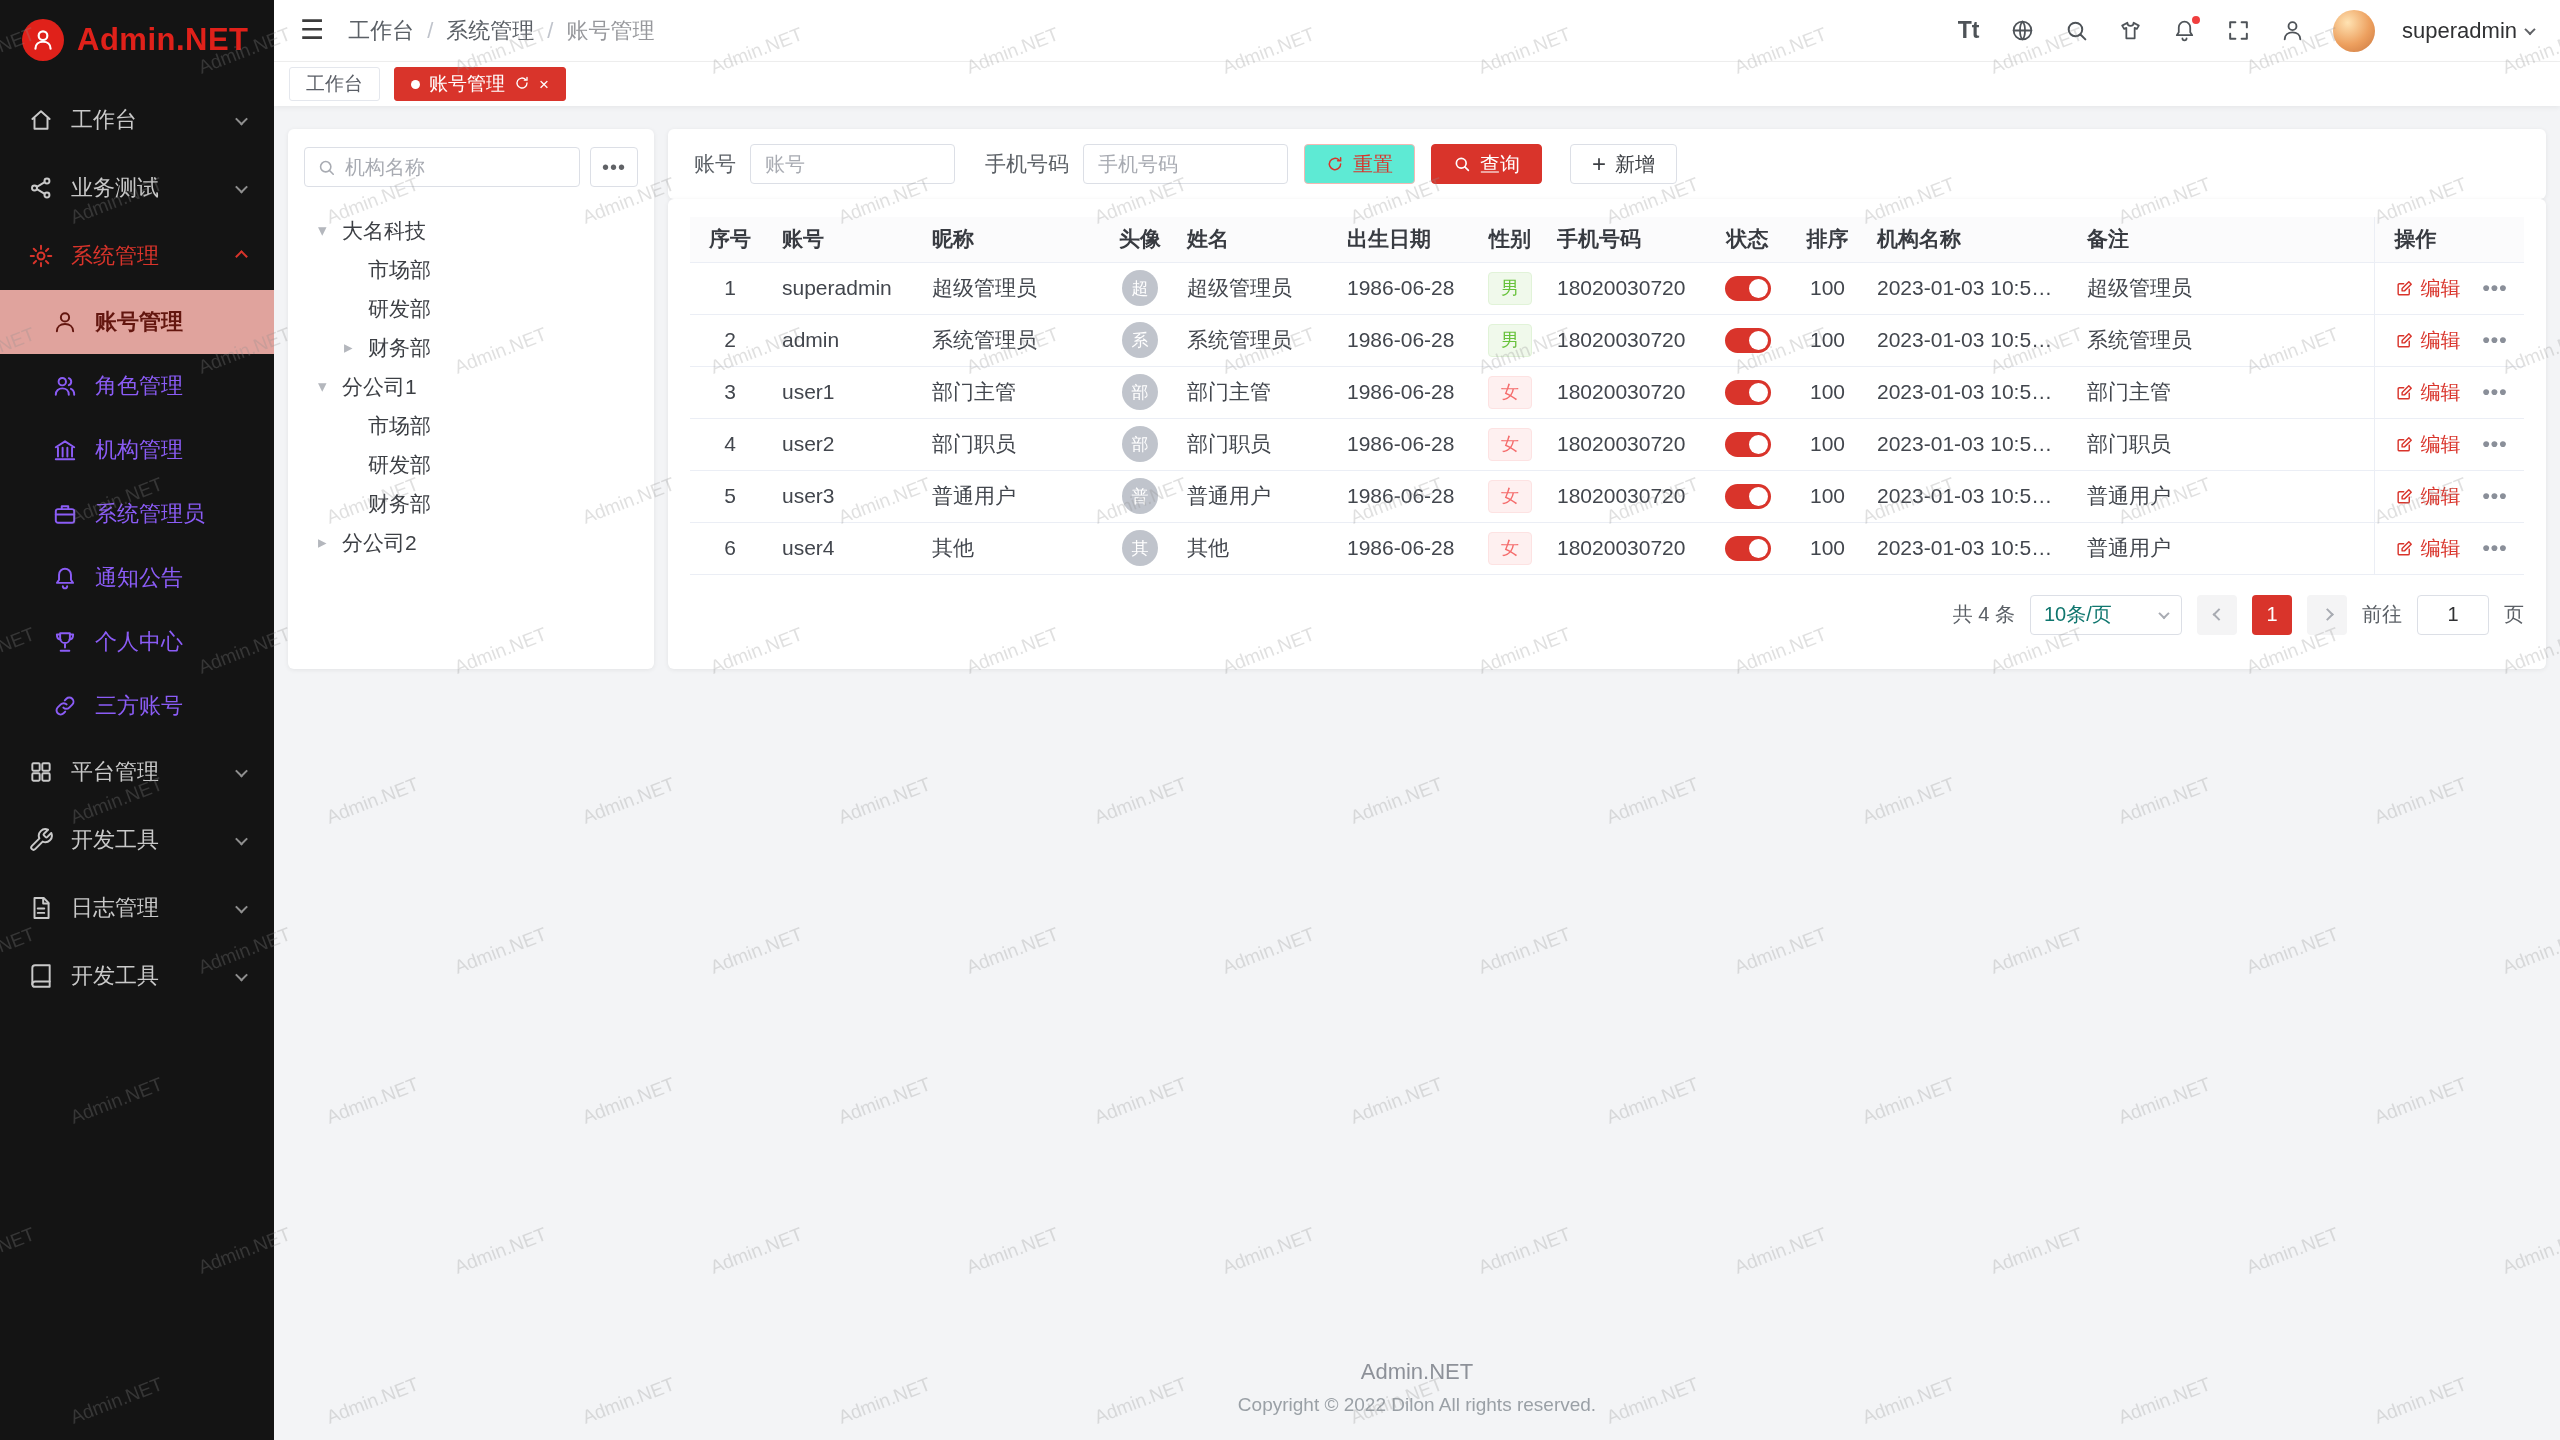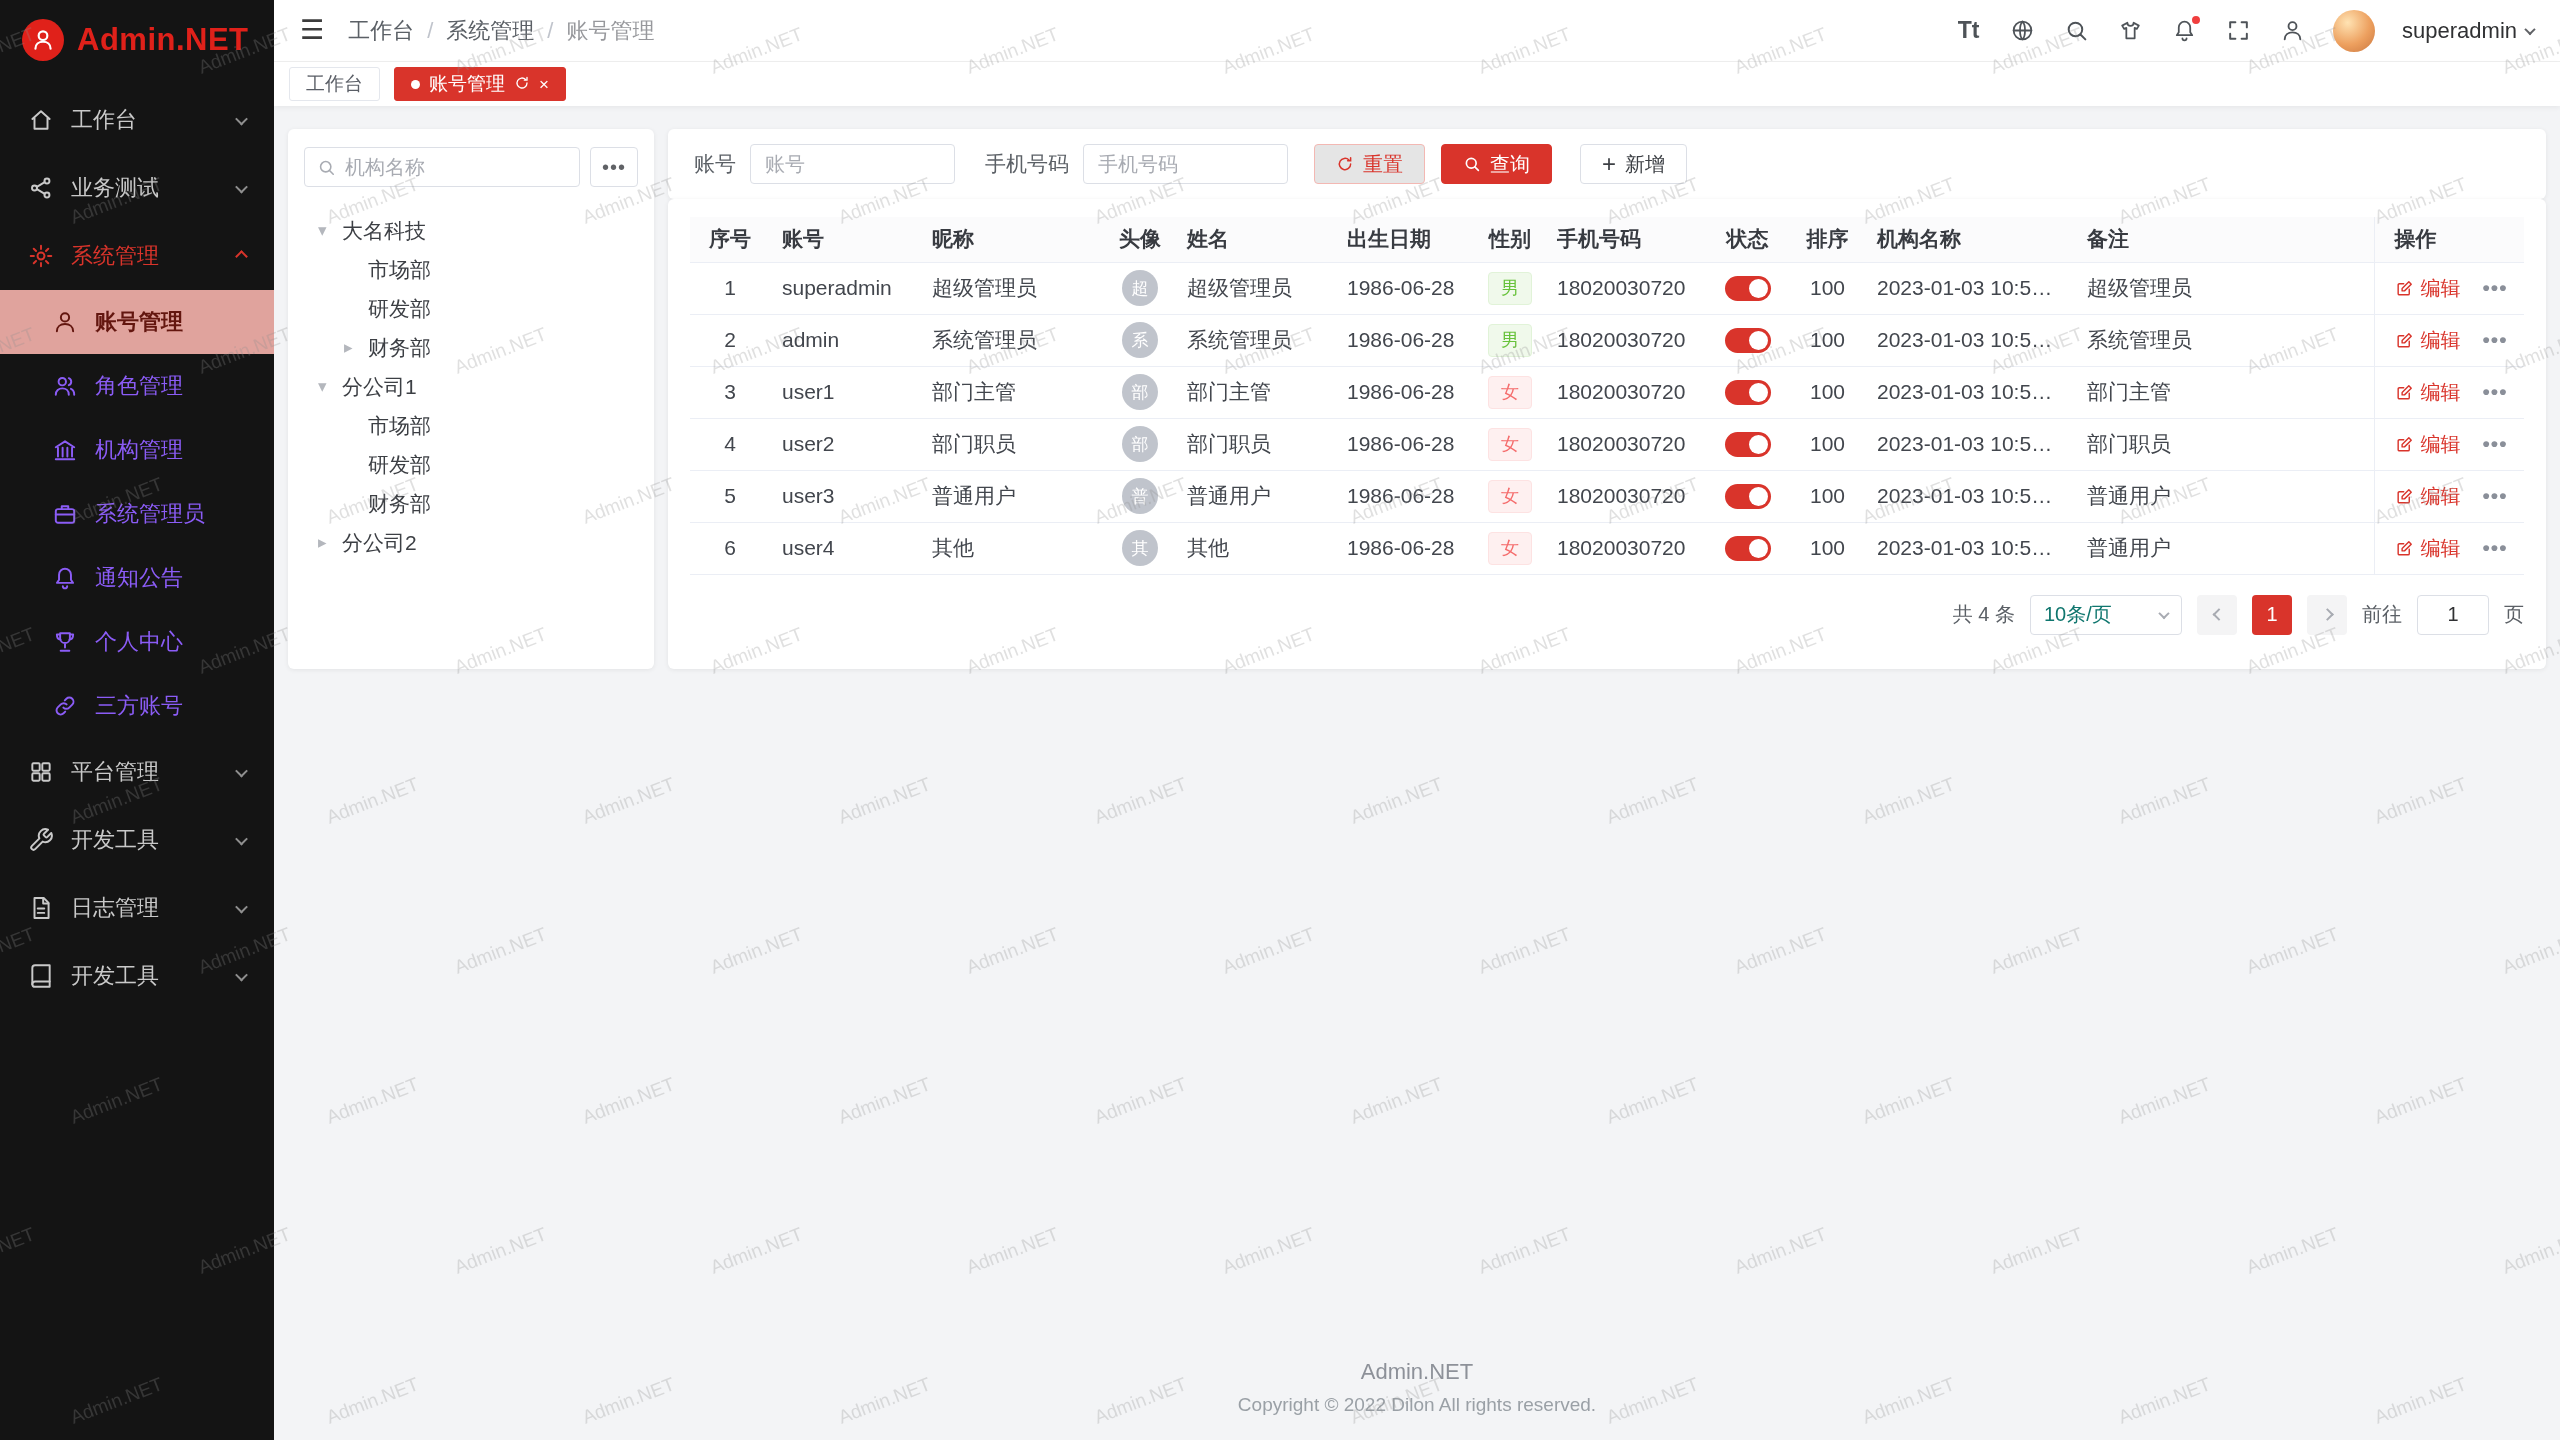--- a/index.html
+++ b/index.html
@@ -76,21 +76,21 @@
   .tree-node.lvl1{padding-left:64px}
   .tree-node.lvl1.has-caret{padding-left:40px}
 
   .right-col{flex:1;min-width:0;display:flex;flex-direction:column;}
   .query-panel{height:70px;display:flex;align-items:center;padding:0 26px}
   .q-label{color:#5b6066;font-size:21px;margin-right:14px;white-space:nowrap}
   .q-label.second{margin-left:30px}
   .q-input{width:205px;height:40px;border:1px solid #dcdfe6;border-radius:4px;padding:0 14px;font-size:20px;color:#303133;outline:0;font-family:inherit}
   .btn{height:40px;border-radius:4px;display:inline-flex;align-items:center;gap:9px;padding:0 21px;font-size:20px;border:1px solid transparent;cursor:pointer;font-family:inherit;white-space:nowrap}
   .btn svg{width:18px;height:18px}
-  .btn-reset{background:#e5e5e5;border-color:#f3b8b3;color:var(--primary);margin-left:26px}
+  .btn-reset{background:#5eead4;border-color:#f3b8b3;color:var(--primary);margin-left:16px}
   .btn-search{background:var(--primary);border-color:var(--primary);color:#fff;margin-left:16px}
   .btn-add{background:#fff;border-color:#dcdfe6;color:#3c3f44;margin-left:28px}
   .btn-add .plus{font-size:24px;line-height:1;font-weight:400}
 
   .table-panel{flex:1;padding:18px 22px 20px;display:flex;flex-direction:column}
   table{width:100%;border-collapse:collapse;table-layout:fixed}
   th,td{height:52px;padding:0 12px;font-size:21px;text-align:left;border-bottom:1px solid #ebeef5;overflow:hidden;white-space:nowrap;text-overflow:ellipsis;color:#42464d}
   th{height:45px;background:#fbfbfc;font-weight:600;color:#383b41}
   .c{text-align:center}
   th.op,td.op{border-left:1px solid #ebeef5;text-align:left;padding-left:20px}

